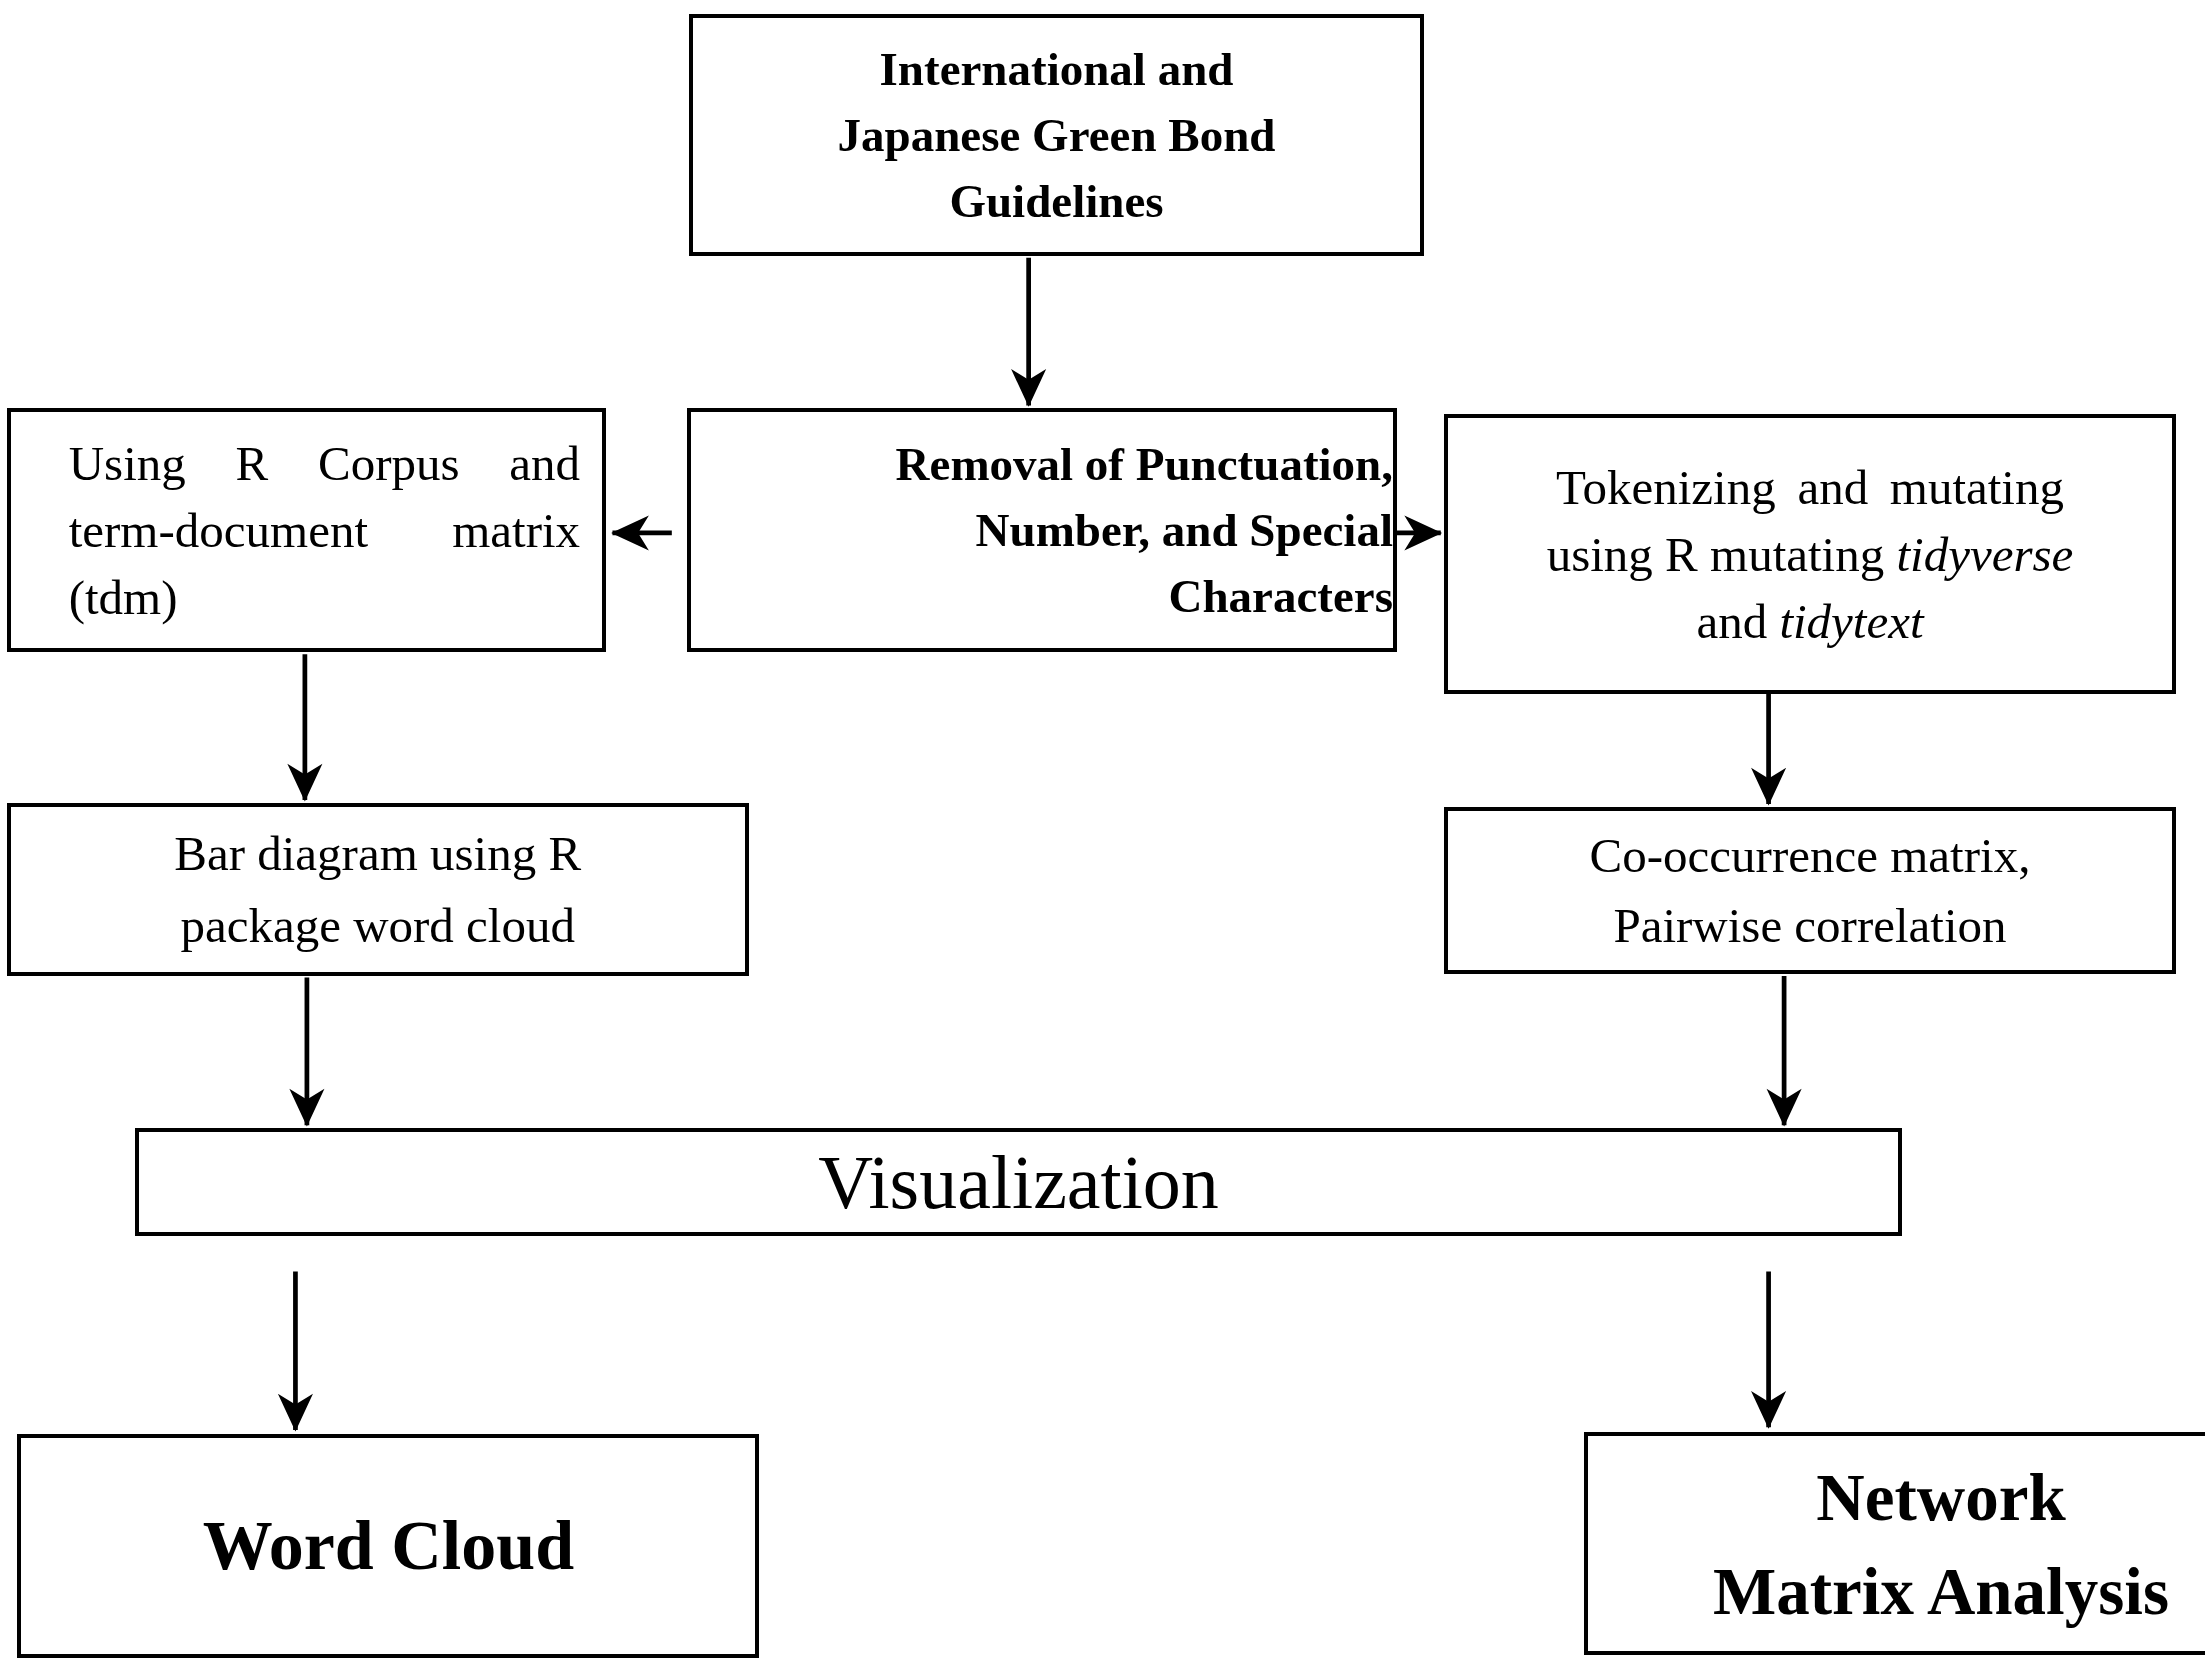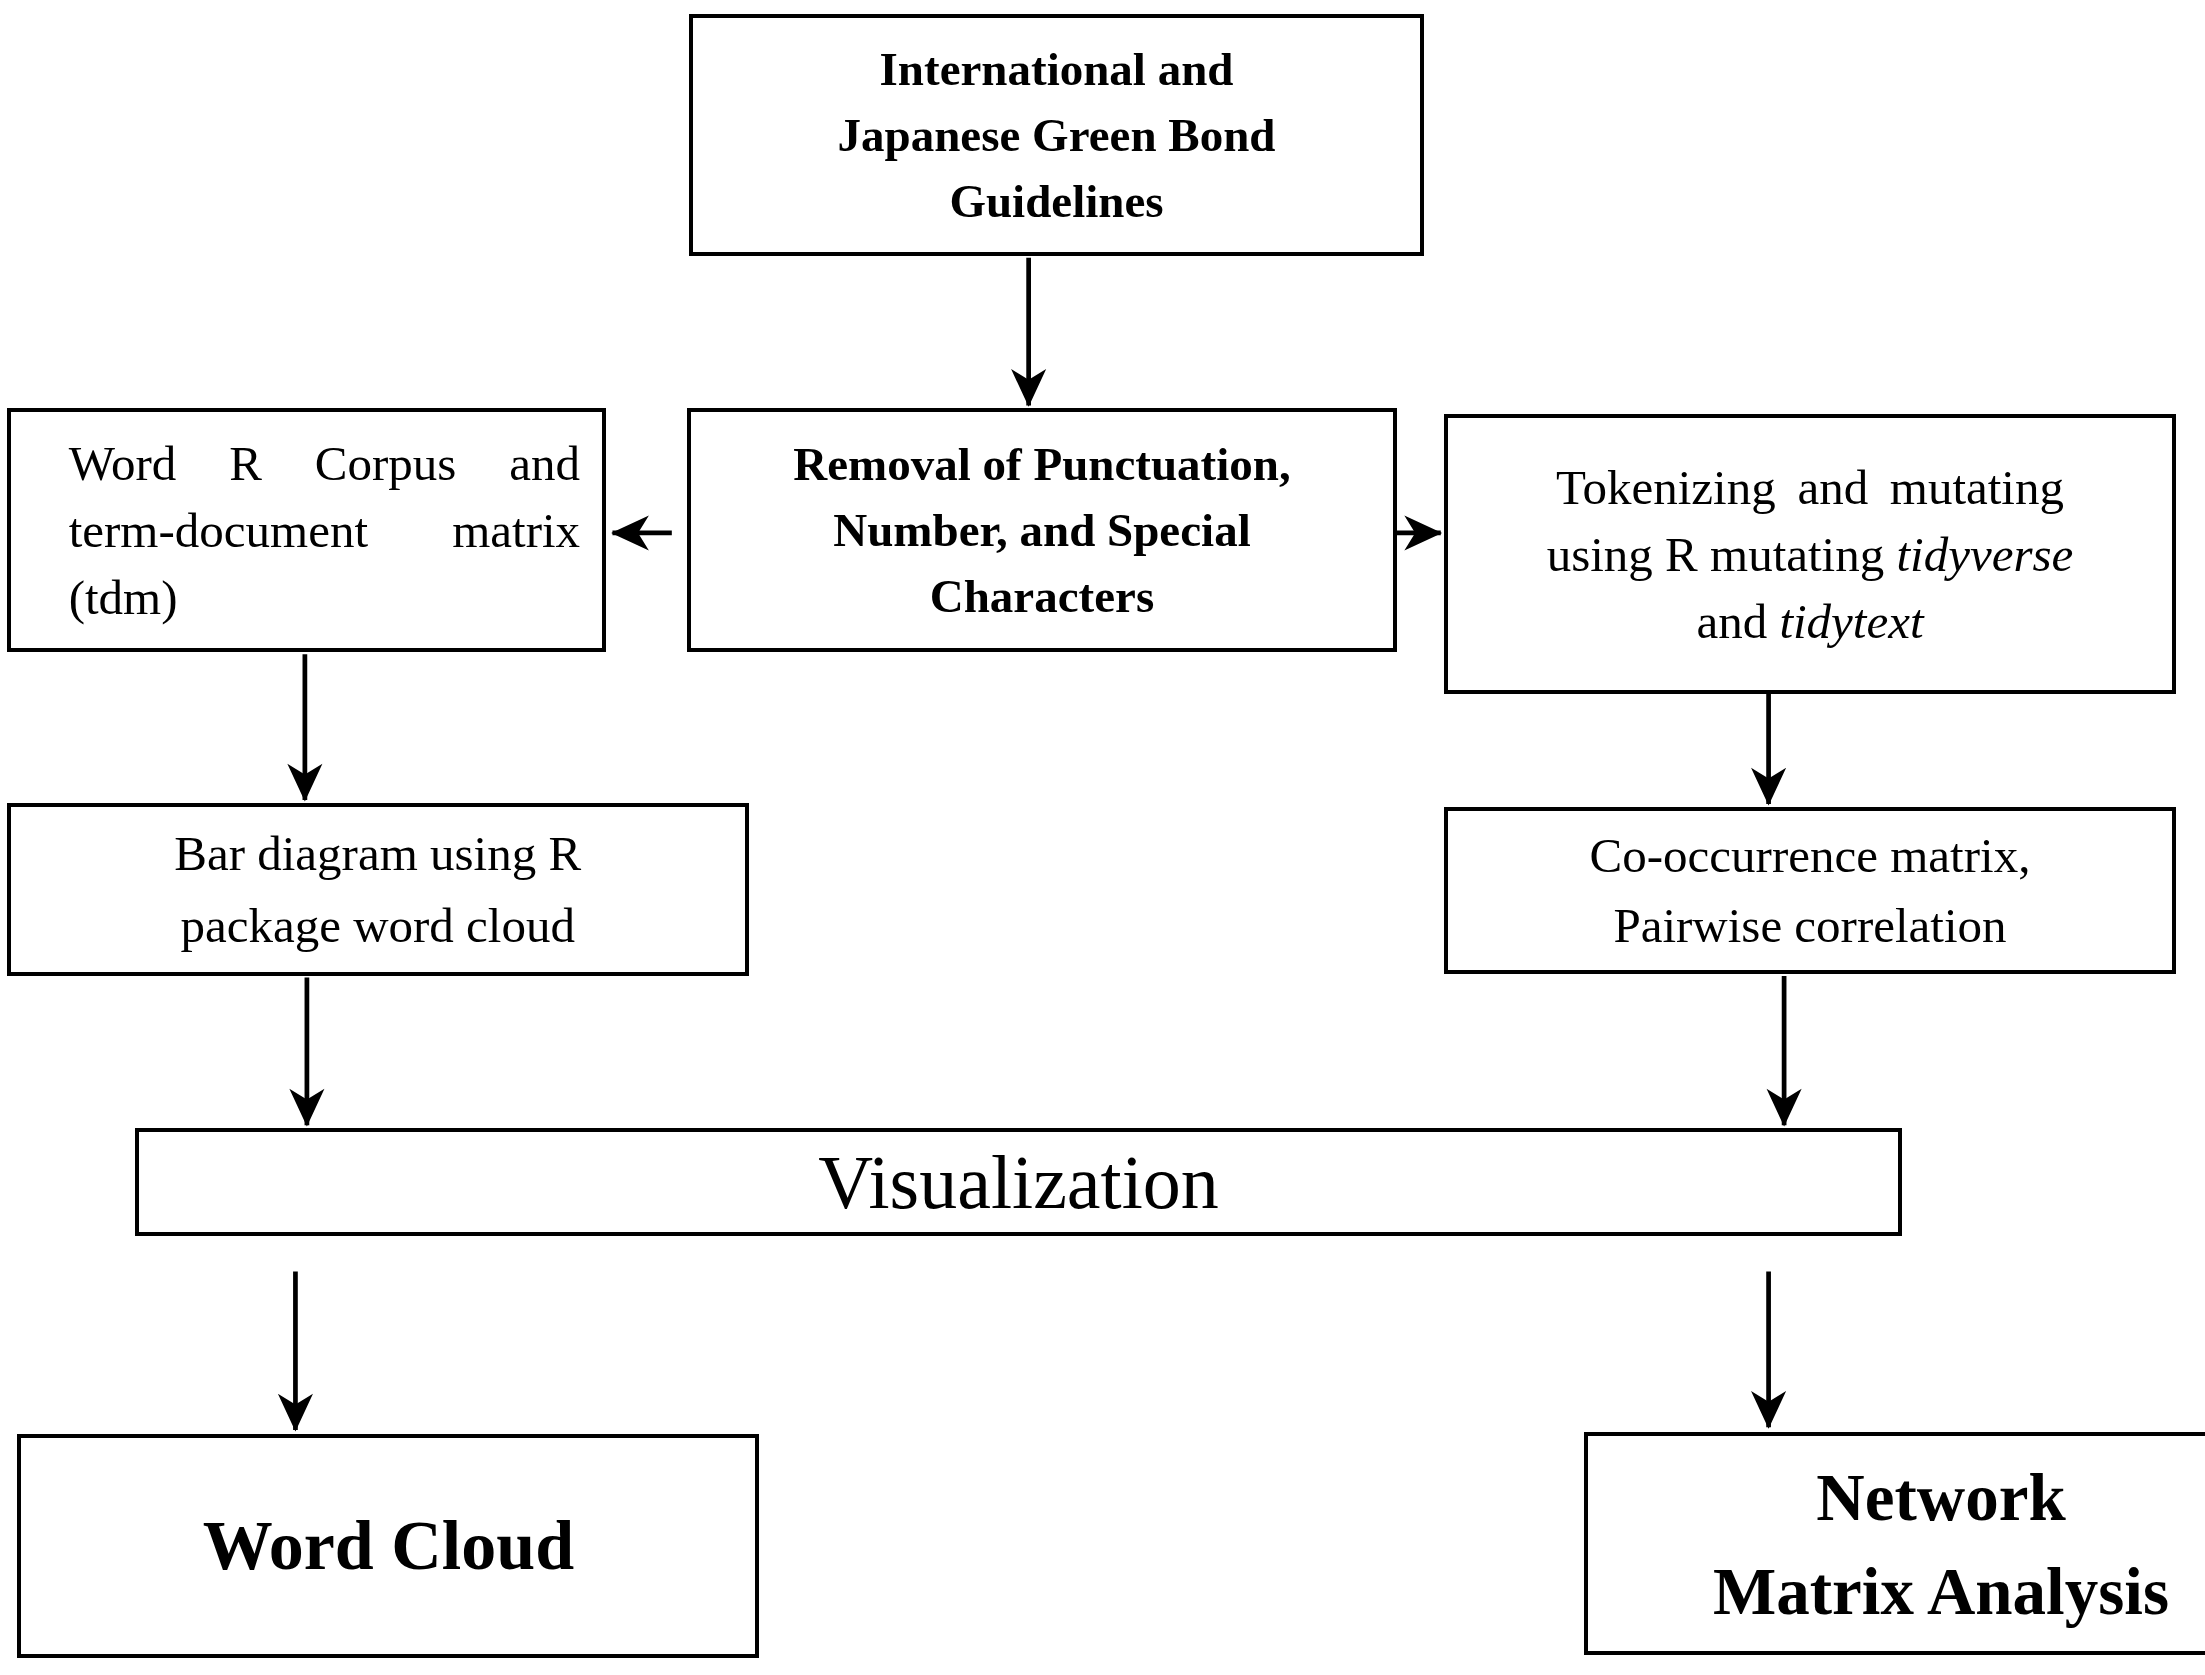--- a/index.html
+++ b/index.html
@@ -26,21 +26,21 @@
   .bold { font-weight: bold; margin-left: 12px; }
   .it { font-style: italic; }
   .line { display: block; }
 
   
   .n-source      { left: 677px; top: 13.5px;   width: 735px; height: 242px; font-size: 47px; line-height: 66px; }
   .n-corpus      { left: 6.7px;   top: 408px;  width: 599px;  height: 244px; font-size: 49px; line-height: 67px;
                    align-items: stretch; text-align: left; }
   .n-corpus .pad { padding: 0 21.6px 0 58px; }
   .n-corpus .justify { text-align: justify; text-align-last: justify; }
-  .n-removal     { left: 675px; top: 408px;  width: 710px; height: 244px; font-size: 47px; line-height: 66px; }
+  .n-removal     { left: 675px; top: 408px;  width: 710px; height: 244px; font-size: 47px; line-height: 66px; align-items: flex-end; }
   .n-tokenizing  { left: 1444px; top: 414px;  width: 732px; height: 280px; font-size: 49px; line-height: 67px; }
   .n-tokenizing .wide { word-spacing: 9.4px; }
   .n-bar         { left: 6.7px;   top: 803px; width: 742px; height: 173px; font-size: 49px; line-height: 72px; }
   .n-cooc        { left: 1444px; top: 807px; width: 732px; height: 167px; font-size: 49px; line-height: 70px; }
   .n-viz         { left: 135px;  top: 1128px; width: 1767px; height: 108px; font-size: 76px; line-height: 81px; }
   .n-wordcloud   { left: 5.4px;    top: 1434px; width: 742px; height: 224px; font-size: 70px; line-height: 76px; }
   .n-network     { left: 1572px; top: 1432px; width: 714px;  height: 223px; font-size: 67px; line-height: 94px; }
 
   .arrows {
     position: absolute;
@@ -73,21 +73,21 @@
   </svg>
 
   <div class="node n-source bold">
     <span class="line">International and</span>
     <span class="line">Japanese Green Bond</span>
     <span class="line">Guidelines</span>
   </div>
 
   <div class="node n-corpus">
     <div class="pad">
-      <span class="line justify">Word R Corpus and</span>
+      <span class="line justify">Using R Corpus and</span>
       <span class="line justify">term-document matrix</span>
       <span class="line">(tdm)</span>
     </div>
   </div>
 
   <div class="node n-removal bold">
     <span class="line">Removal of Punctuation,</span>
     <span class="line">Number, and Special</span>
     <span class="line">Characters</span>
   </div>

